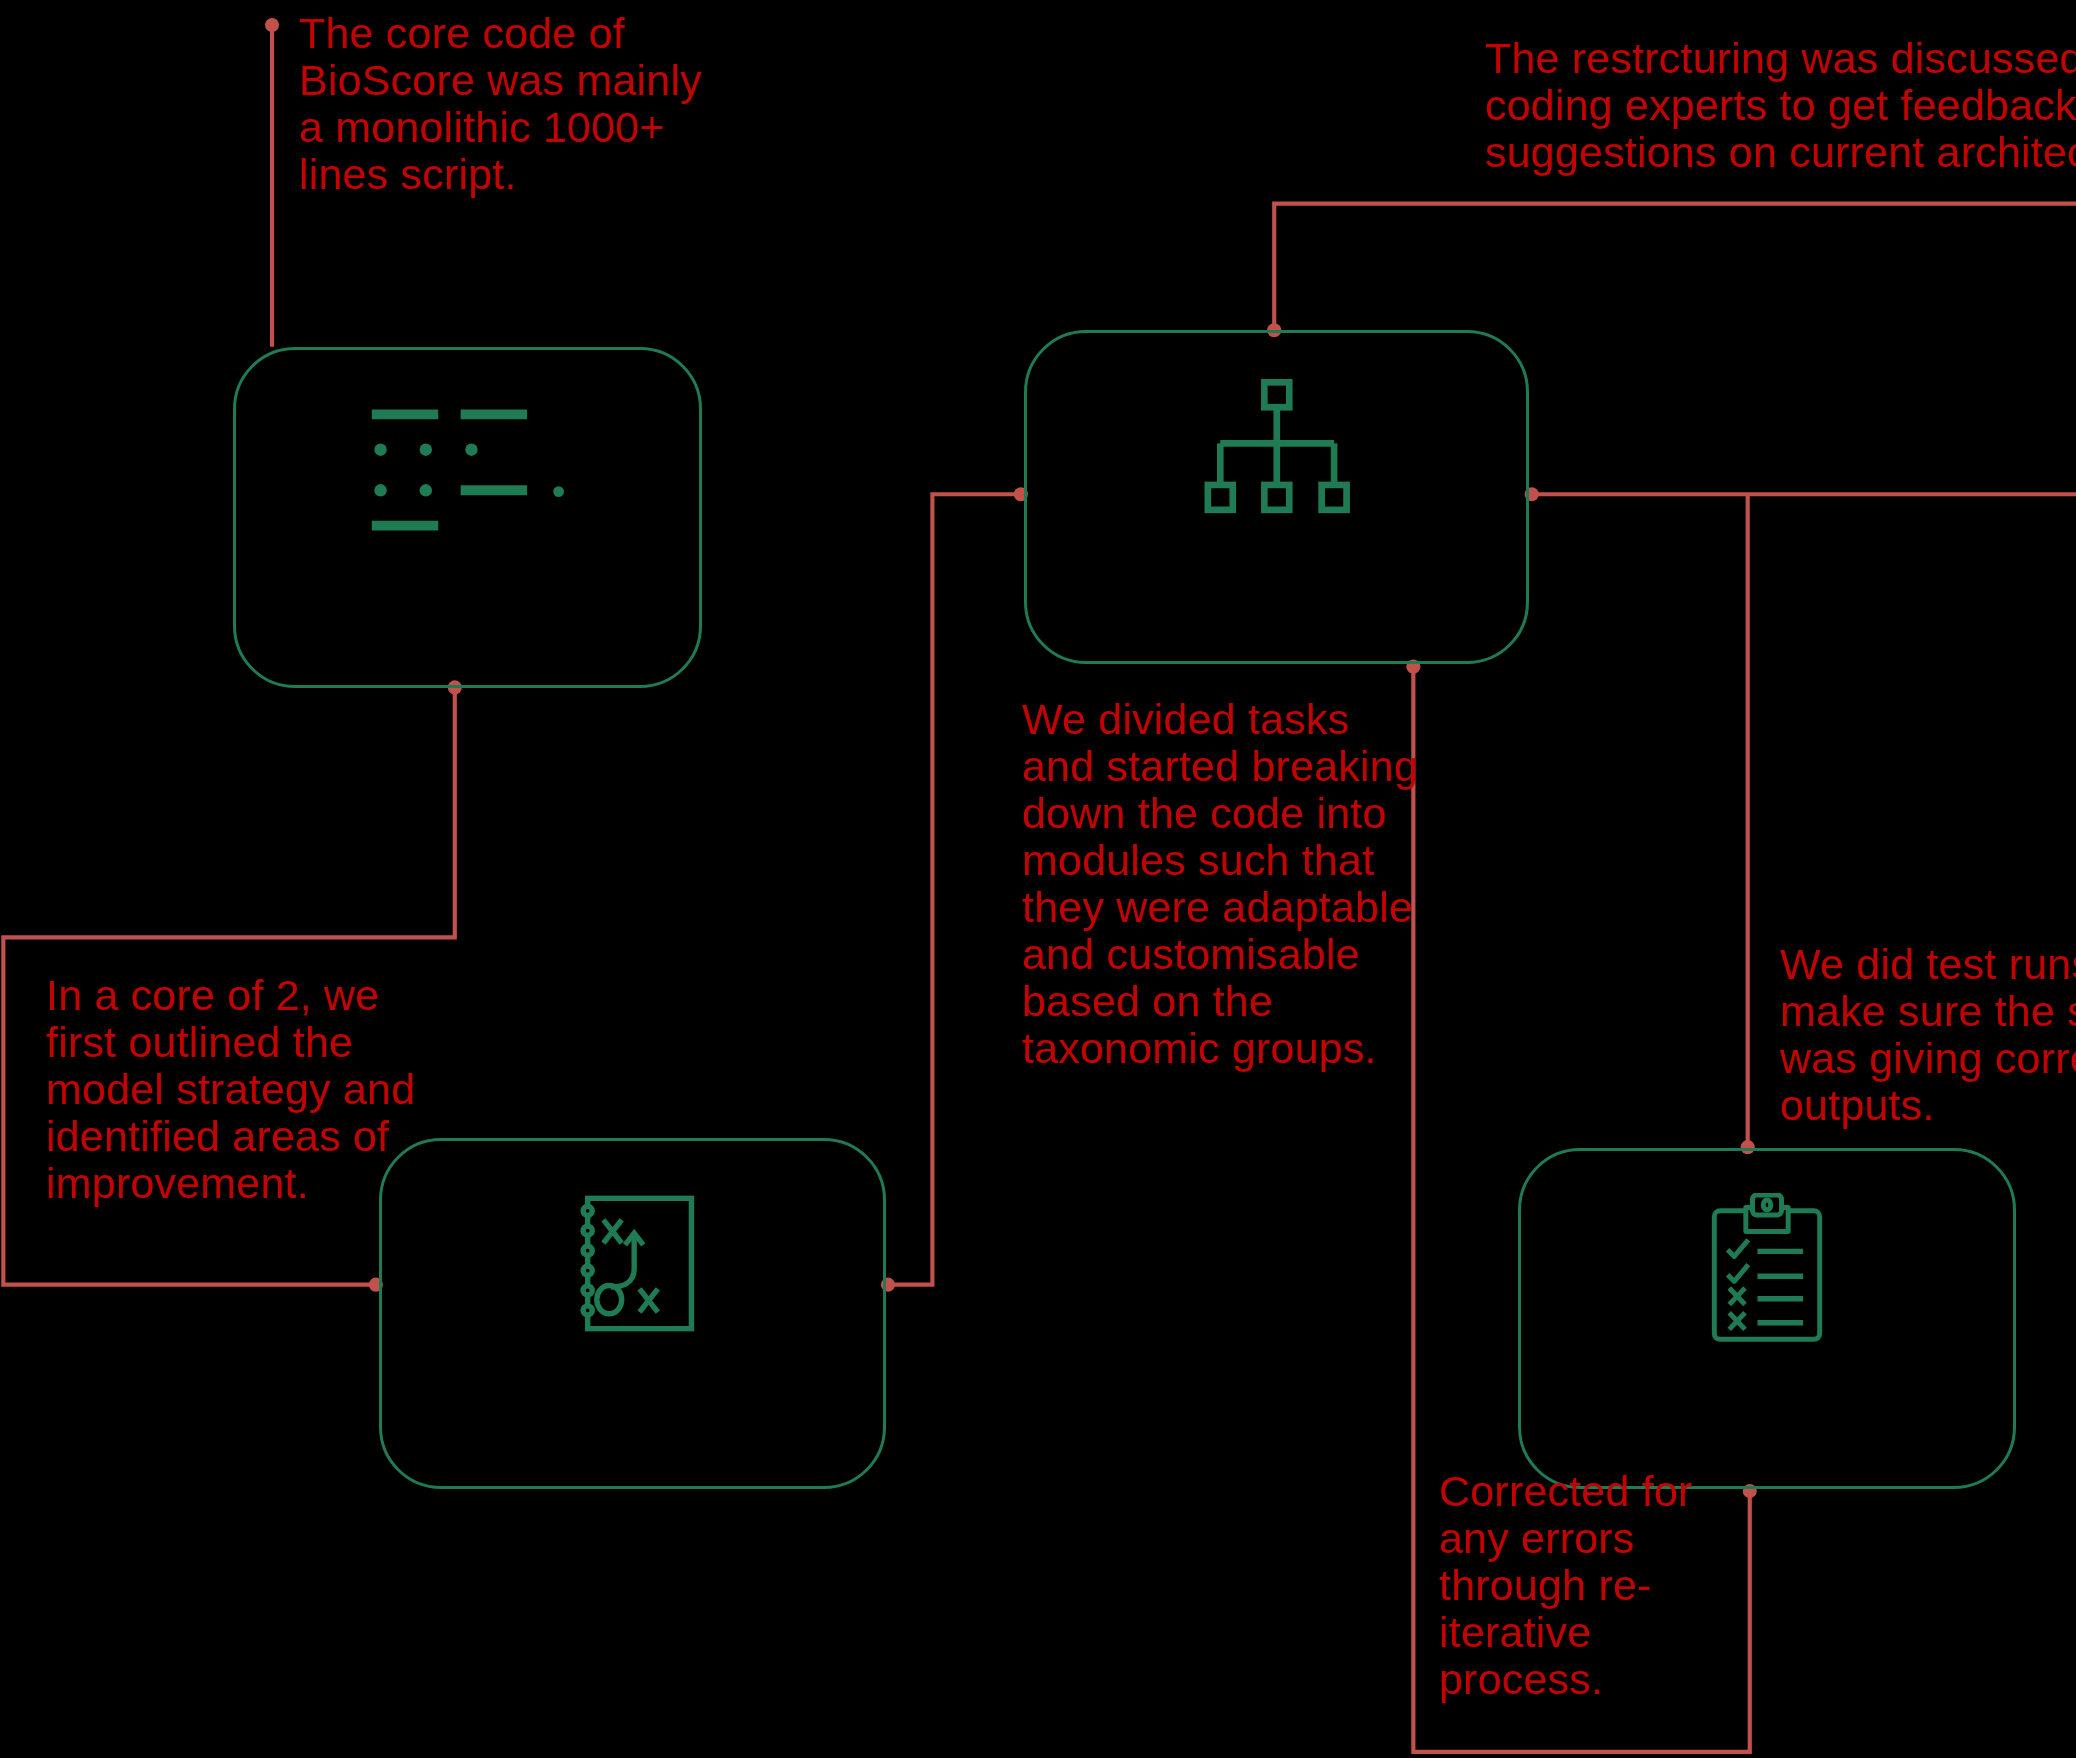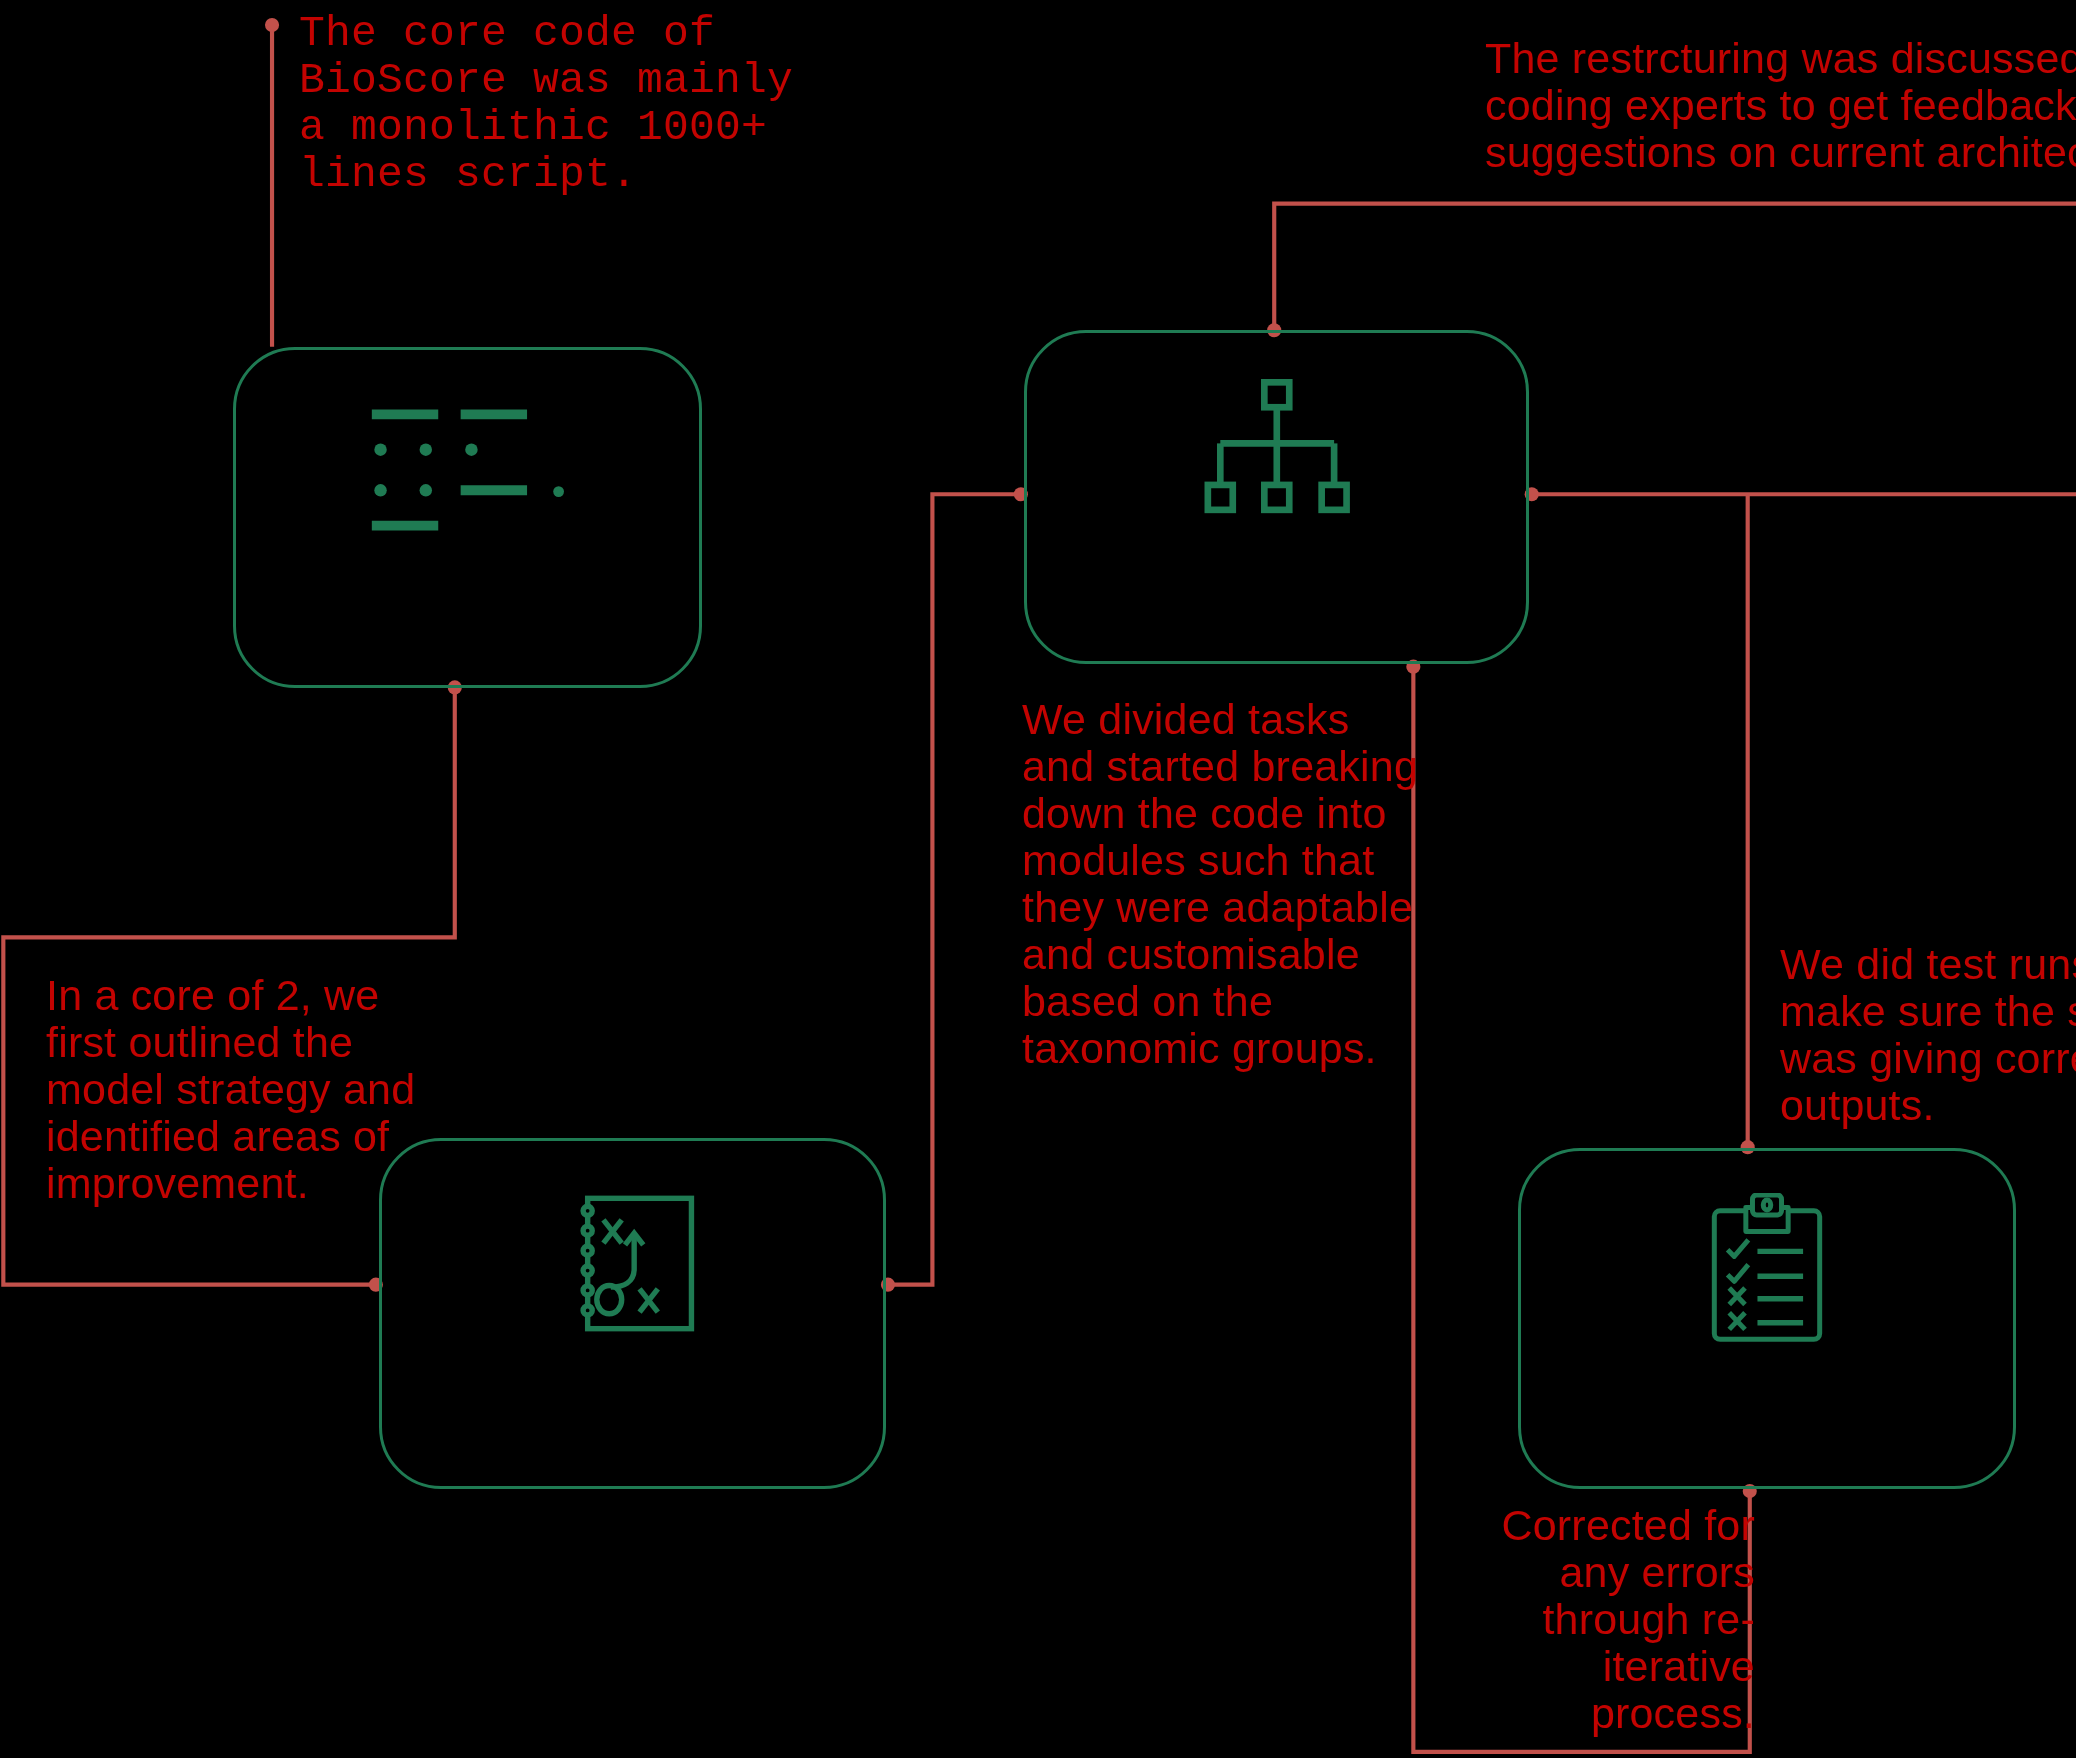--- a/index.html
+++ b/index.html
@@ -134,21 +134,21 @@
       <g stroke-width="13">
         <line x1="112" y1="140" x2="222" y2="140"></line>
         <line x1="112" y1="200" x2="222" y2="200"></line>
         <line x1="112" y1="254" x2="222" y2="254"></line>
         <line x1="112" y1="312" x2="222" y2="312"></line>
       </g>
     </svg>
   </div>
 </div>
 
-<div class="note" style="left:299px;top:10.4px;width:498px;font-family:Liberation Mono, monospace;">The core code of
+<div class="note" style="left:299px;top:10.4px;width:498px;">The core code of
 BioScore was mainly
 a monolithic 1000+
 lines script.</div>
 <div class="note" style="left:1485px;top:35px;width:748px;">The restrcturing was discussed with
 coding experts to get feedback and
 suggestions on current architecture</div>
 <div class="note" style="left:1022px;top:696px;width:457px;">We divided tasks
 and started breaking
 down the code into
 modules such that
@@ -159,18 +159,18 @@
 <div class="note" style="left:46px;top:972px;width:457px;">In a core of 2, we
 first outlined the
 model strategy and
 identified areas of
 improvement.</div>
 <div class="note" style="left:1780px;top:941px;width:457px;">We did test runs to
 make sure the script
 was giving correct
 outputs.</div>
 
-<div class="note" style="left:1439px;top:1502px;width:316px;text-align:right;">Corrected for
+<div class="note" style="left:1439px;top:1468px;width:316px;">Corrected for
 any errors
 through re-
 iterative
 process.</div>
 
 
 </body></html>

